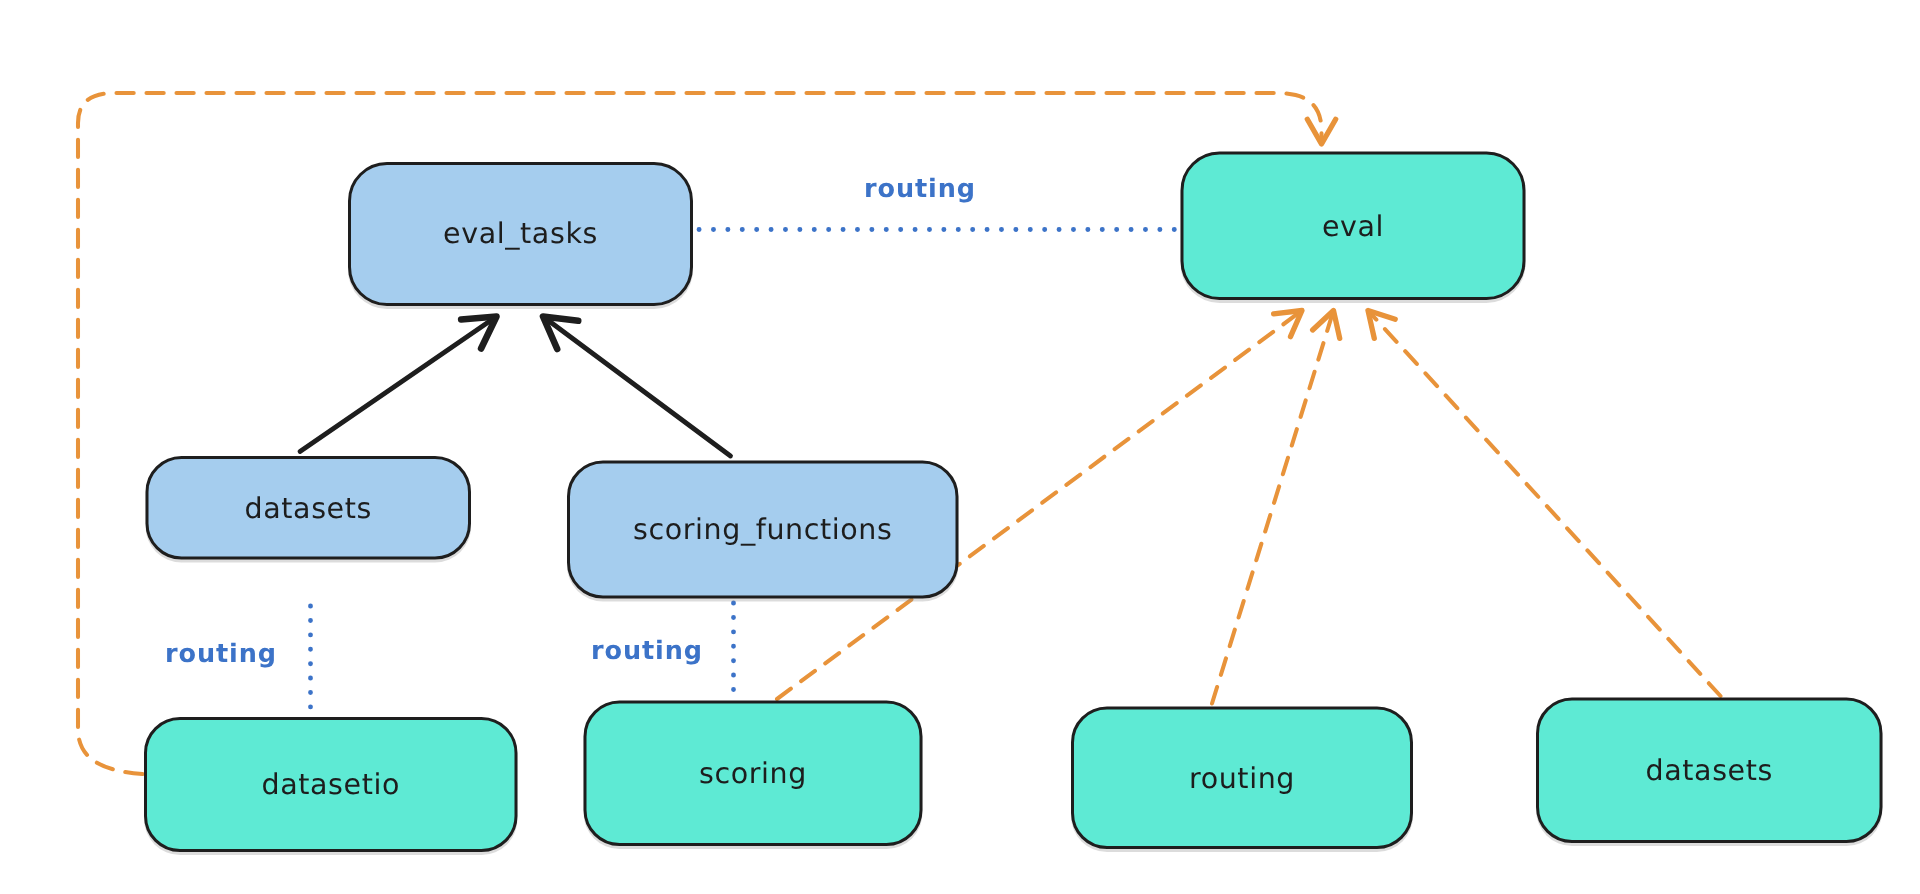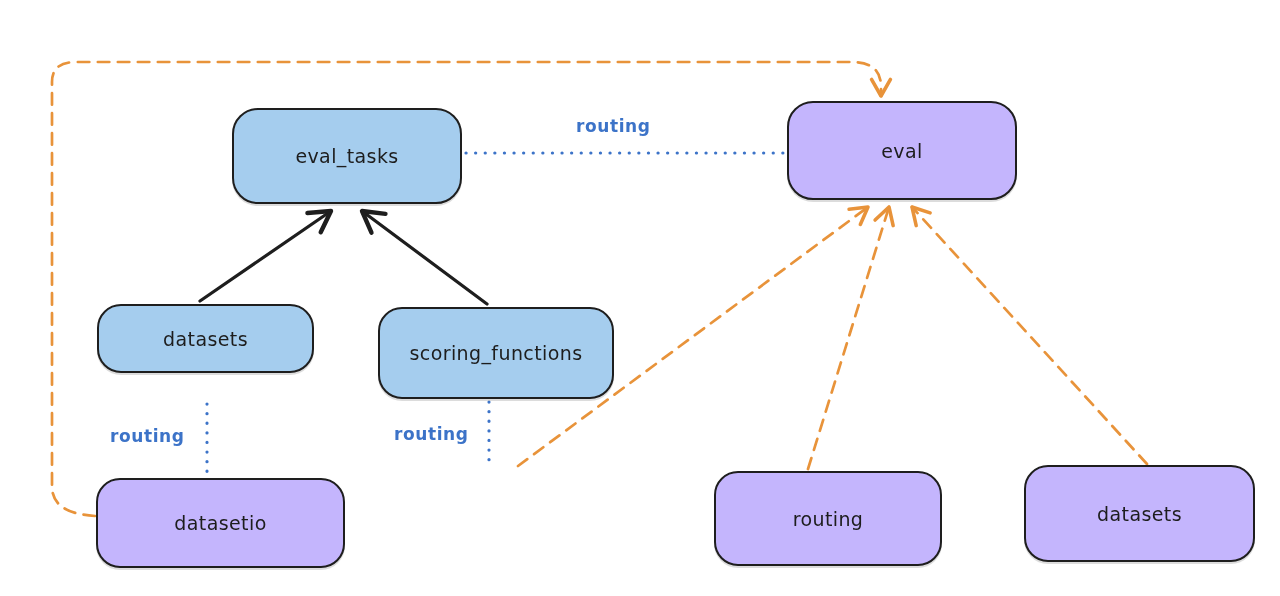--- a/index.html
+++ b/index.html
@@ -25,21 +25,21 @@
   .node {
     position: absolute;
     display: flex;
     align-items: center;
     justify-content: center;
     border: 2.6px solid #1e1e1e;
     box-sizing: border-box;
     box-shadow: 0 2px 0 rgba(140,140,140,0.30);
   }
   .node-blue  { background: #a5cdee; }
-  .node-green { background: #c4b5fd; text-align: center; }
+  .node-green { background: #5eead4; text-align: center; }
   .node-label {
     color: #1d1d1d;
     font-size: 19px;
     letter-spacing: 0.4px;
     white-space: nowrap;
   }
   .edge-label {
     position: absolute;
     color: #3c73c8;
     font-size: 17px;
@@ -82,28 +82,31 @@
   </div>
 
   <div class="node node-green" style="left:787px; top:101px; width:230px; height:99px; border-radius:26px;">
     <span class="node-label">eval</span>
   </div>
 
   <div class="node node-blue" style="left:97px; top:304px; width:217px; height:69px; border-radius:24px;">
     <span class="node-label">datasets</span>
   </div>
 
-  <div class="node node-blue" style="left:378px; top:307px; width:236px; height:92px; border-radius:24px;">
+  <div class="node node-blue" style="left:378px; top:307px; width:261px; height:92px; border-radius:24px;">
     <span class="node-label">scoring_functions</span>
   </div>
 
   <div class="node node-green" style="left:96px; top:478px; width:249px; height:90px; border-radius:24px;">
     <span class="node-label">datasetio</span>
   </div>
 
+  <div class="node node-green" style="left:389px; top:467px; width:226px; height:97px; border-radius:24px;">
+    <span class="node-label">scoring</span>
+  </div>
 
   <div class="node node-green" style="left:714px; top:471px; width:228px; height:95px; border-radius:24px;">
     <span class="node-label">routing</span>
   </div>
 
   <div class="node node-green" style="left:1024px; top:465px; width:231px; height:97px; border-radius:24px;">
     <span class="node-label">datasets</span>
   </div>
 
   <div class="edge-label" style="left:576px; top:116px; width:92px;">routing</div>

